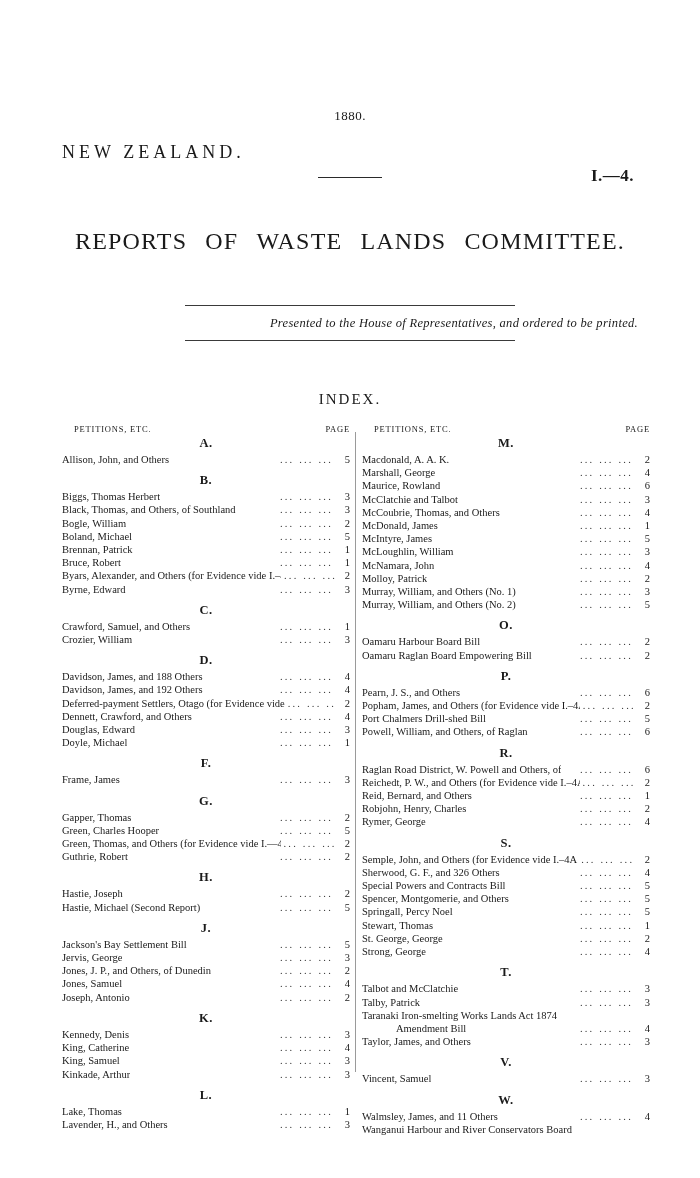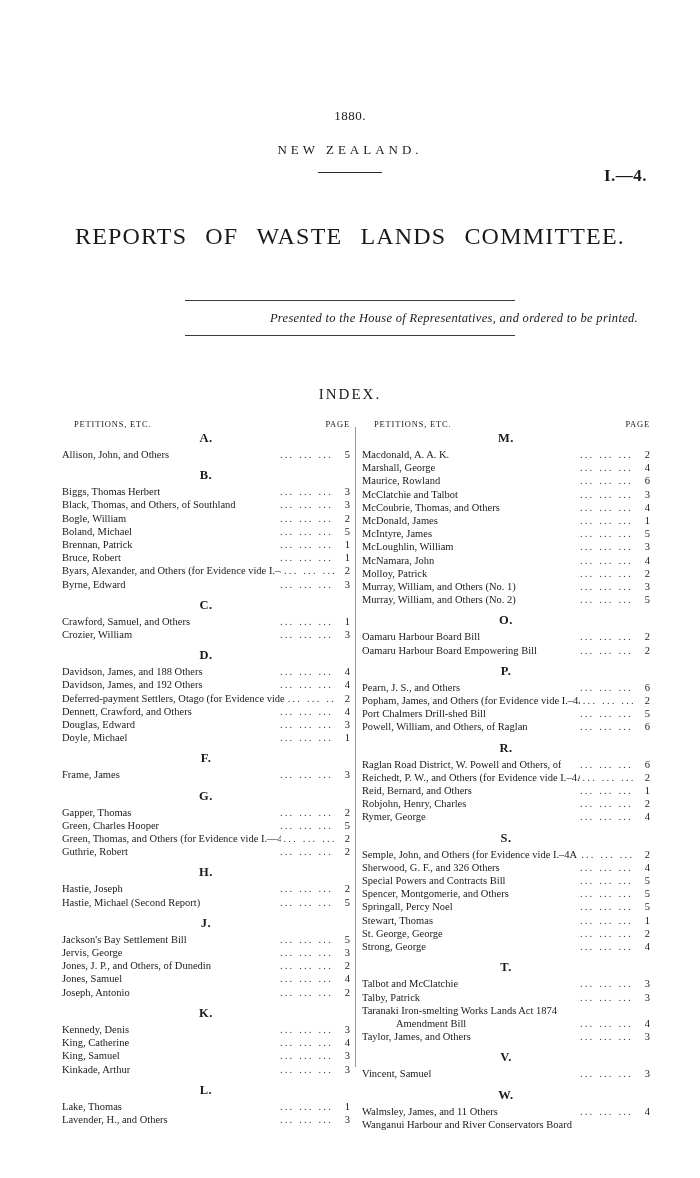--- a/index.html
+++ b/index.html
@@ -20,36 +20,35 @@
     height: 1178px;
     position: relative;
     box-sizing: border-box;
     padding: 0 62px;
   }
 
   
   .doc-number {
     position: absolute;
     top: 58px;
-    right: 53px;
+    right: 66px;
     font-size: 17px;
     letter-spacing: 0.5px;
     font-weight: bold;
     font-family: "Liberation Serif", serif;
   }
 
   .year {
     text-align: center;
     font-size: 13px;
     margin-top: 108px;
     letter-spacing: 0.5px;
   }
   .country {
-    text-align: center;
-    font-size: 13px;
+    font-size: 18px;
     letter-spacing: 4px;
     margin-top: 18px;
   }
   .rule-short {
     width: 64px;
     height: 1px;
     background: #2a2a2a;
     margin: 14px auto 0 auto;
   }
 
@@ -445,21 +444,21 @@
           <span class="leader">...      ...      ...</span>
           <span class="pg">5</span>
         </div>
         <div class="letter">O.</div>
         <div class="entry">
           <span class="name">Oamaru Harbour Board Bill</span>
           <span class="leader">...      ...      ...</span>
           <span class="pg">2</span>
         </div>
         <div class="entry">
-          <span class="name">Oamaru Harbour Board Empowering Bill</span>
+          <span class="name">Oamaru Raglan Board Empowering Bill</span>
           <span class="leader">...      ...      ...</span>
           <span class="pg">2</span>
         </div>
         <div class="letter">P.</div>
         <div class="entry">
           <span class="name">Pearn, J. S., and Others</span>
           <span class="leader">...      ...      ...</span>
           <span class="pg">6</span>
         </div>
         <div class="entry">

